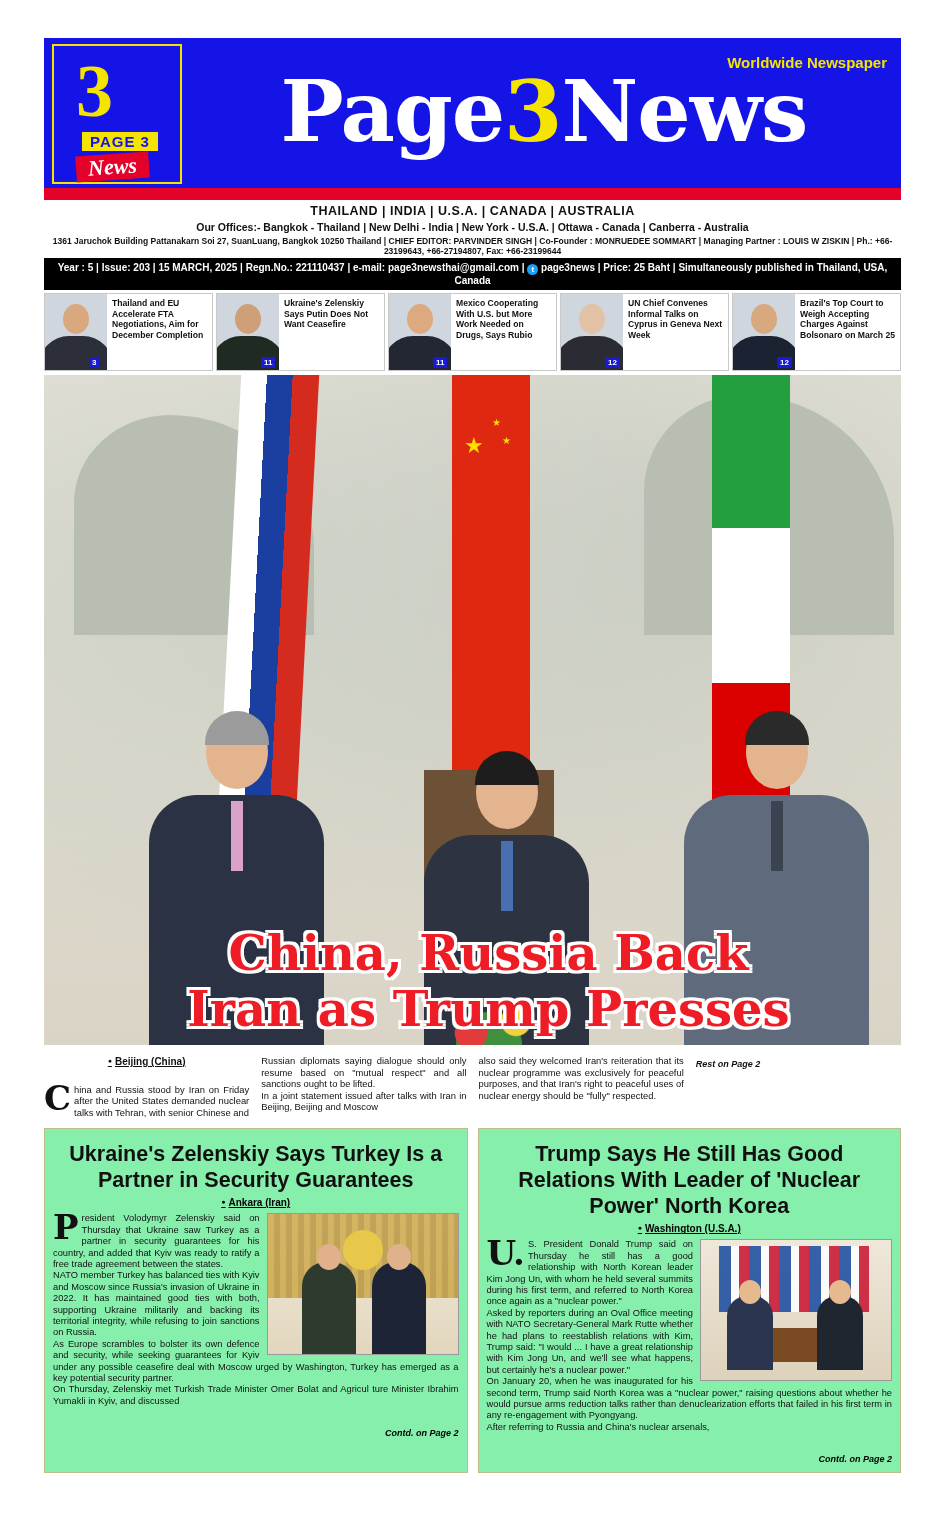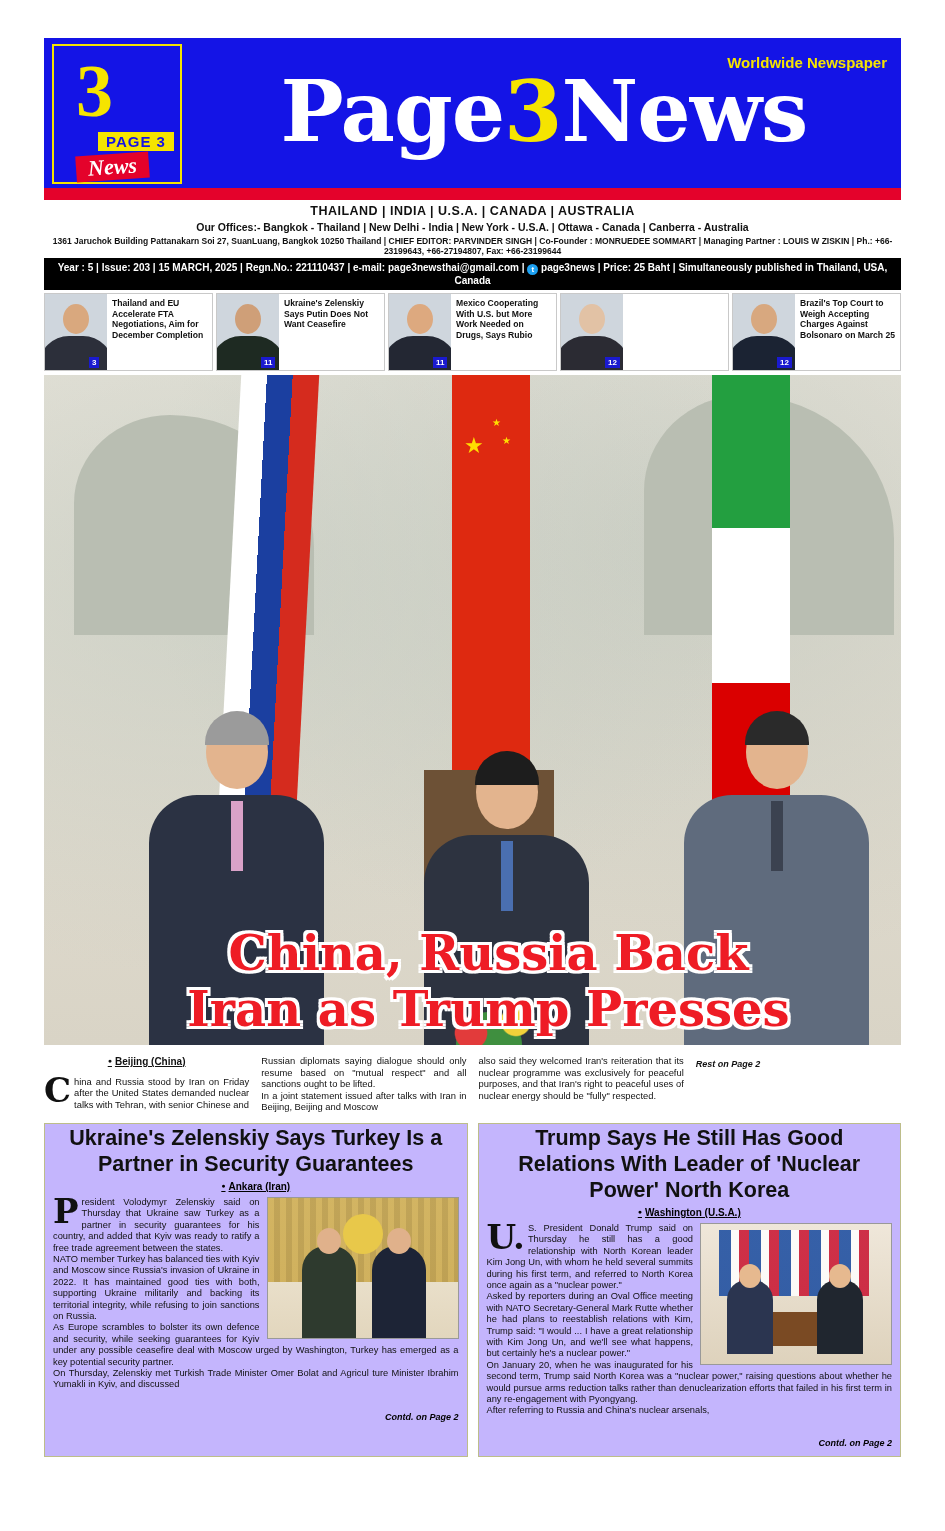--- a/index.html
+++ b/index.html
@@ -4,21 +4,21 @@
 <style>
   html,body{margin:0;padding:0;background:#ffffff;}
   body{width:945px;height:1531px;font-family:"Liberation Sans",sans-serif;overflow:hidden;}
   .page{position:relative;width:945px;height:1531px;background:#fff;}
   .paper{position:absolute;left:44px;top:38px;width:857px;height:1470px;background:#fff;}
 
   
   .masthead{position:relative;width:857px;height:150px;background:#1414e6;overflow:hidden;}
   .logo-box{position:absolute;left:8px;top:6px;width:130px;height:140px;background:#1414e6;border:2px solid #f5e400;box-sizing:border-box;}
   .logo-3{position:absolute;left:22px;top:8px;font-family:"Liberation Serif",serif;font-size:74px;font-weight:bold;color:#f5e400;line-height:74px;}
-  .logo-page3{position:absolute;left:28px;top:86px;background:#f5e400;color:#1414e6;font-size:15px;font-weight:bold;padding:1px 8px;letter-spacing:1px;margin-left:16px;}
+  .logo-page3{position:absolute;left:28px;top:86px;background:#f5e400;color:#1414e6;font-size:15px;font-weight:bold;padding:1px 8px;letter-spacing:1px;}
   .logo-news{position:absolute;left:22px;top:108px;background:#e4022b;color:#fff;font-family:"Liberation Serif",serif;font-style:italic;font-size:22px;font-weight:bold;padding:0 12px;transform:rotate(-4deg);}
   .worldwide{position:absolute;right:14px;top:16px;color:#f5e400;font-size:15px;font-weight:bold;}
   .title-wrap{position:absolute;left:150px;top:28px;width:700px;text-align:center;}
   .title{font-family:"DejaVu Serif",serif;font-weight:bold;font-size:84px;color:#ffffff;letter-spacing:-1px;line-height:92px;white-space:nowrap;}
   .title .y3{color:#f5e400;}
 
   .red-bar{width:857px;height:12px;background:#e4022b;}
   .countries{width:857px;background:#fff;text-align:center;font-size:12.5px;font-weight:bold;color:#111;padding:4px 0 3px;letter-spacing:.5px;}
   .offices{width:857px;background:#fff;text-align:center;font-size:10.5px;font-weight:bold;color:#111;padding-bottom:3px;}
   .addr{width:857px;background:#fff;text-align:center;font-size:8.5px;font-weight:bold;color:#111;padding-bottom:2px;}
@@ -62,28 +62,28 @@
   .p1{left:105px;width:175px;height:330px;}
   .p2{left:380px;width:165px;height:290px;}
   .p3{left:640px;width:185px;height:330px;}
 
   .headline{position:absolute;left:0;right:0;bottom:8px;text-align:center;font-family:"DejaVu Serif",serif;font-weight:bold;font-size:48px;line-height:56px;color:#ee1c25;
      text-shadow:-3px 0 #fff,3px 0 #fff,0 -3px #fff,0 3px #fff,-3px -3px #fff,3px 3px #fff,-3px 3px #fff,3px -3px #fff;padding-left:32px;}
 
   
   .lead{display:flex;width:857px;margin-top:10px;gap:12px;}
   .lead-col{flex:1;font-size:9.4px;line-height:11.6px;color:#111;text-align:justify;}
-  .dateline{text-align:center;font-weight:bold;font-size:10px;text-decoration:underline;margin-bottom:8px;}
+  .dateline{text-align:center;font-weight:bold;font-size:10px;text-decoration:underline;margin-bottom:16px;}
   .dateline:before{content:"\25CF";font-size:7px;margin-right:3px;vertical-align:2px;}
   .dropcap:first-letter{float:left;font-family:"DejaVu Serif",serif;font-size:34px;line-height:28px;font-weight:bold;padding-right:3px;}
   .rest{font-style:italic;font-weight:bold;font-size:9px;margin-top:4px;}
 
   
   .bottom{display:flex;gap:10px;width:857px;margin-top:10px;}
-  .story{flex:1;background:#c4b5fd;border:1px solid #bdbd8a;padding:1px 8px 8px;box-sizing:border-box;}
+  .story{flex:1;background:#86efac;border:1px solid #bdbd8a;padding:12px 8px 8px;box-sizing:border-box;}
   .story h2{margin:0 0 4px;font-family:"Liberation Sans",sans-serif;font-size:21.5px;line-height:26px;font-weight:bold;color:#111;text-align:center;}
   .story .dateline{margin:2px 0 5px;}
   .story-photo{float:right;width:190px;height:140px;margin:0 0 4px 7px;border:1px solid #999;overflow:hidden;position:relative;background:#c9c2b4;}
   .story-body{font-size:9.3px;line-height:11.4px;text-align:justify;color:#111;}
   .contd{clear:both;text-align:right;font-style:italic;font-weight:bold;font-size:9px;margin-top:21px;}
 
   
   .ph1{position:absolute;inset:0;background:linear-gradient(#f3ecdc,#e2d6bd);}
   .ph1 .curtain{position:absolute;left:0;top:0;width:100%;height:60%;background:repeating-linear-gradient(90deg,#c8a23a 0 6px,#b08c2c 6px 12px);opacity:.75;}
   .ph1 .emblem{position:absolute;left:50%;top:16px;transform:translateX(-50%);width:40px;height:40px;border-radius:50%;background:#e8c84a;}
@@ -168,20 +168,21 @@
         <div class="divider-red"></div>
       </div>
       <div class="strip-item">
         <div class="strip-thumb">
           <div class="face">
               <div class="f-suit" style="background:#2b2b33"></div>
               <div class="f-head" style="background:#e2c2a5"></div>
             </div>
           <div class="pagebadge">12</div>
         </div>
+        <div class="strip-text">UN Chief Convenes Informal Talks on Cyprus in Geneva Next Week</div>
         <div class="divider-red"></div>
       </div>
       <div class="strip-item">
         <div class="strip-thumb">
           <div class="face">
               <div class="f-suit" style="background:#1b2333"></div>
               <div class="f-head" style="background:#d8a87f"></div>
             </div>
           <div class="pagebadge">12</div>
         </div>

